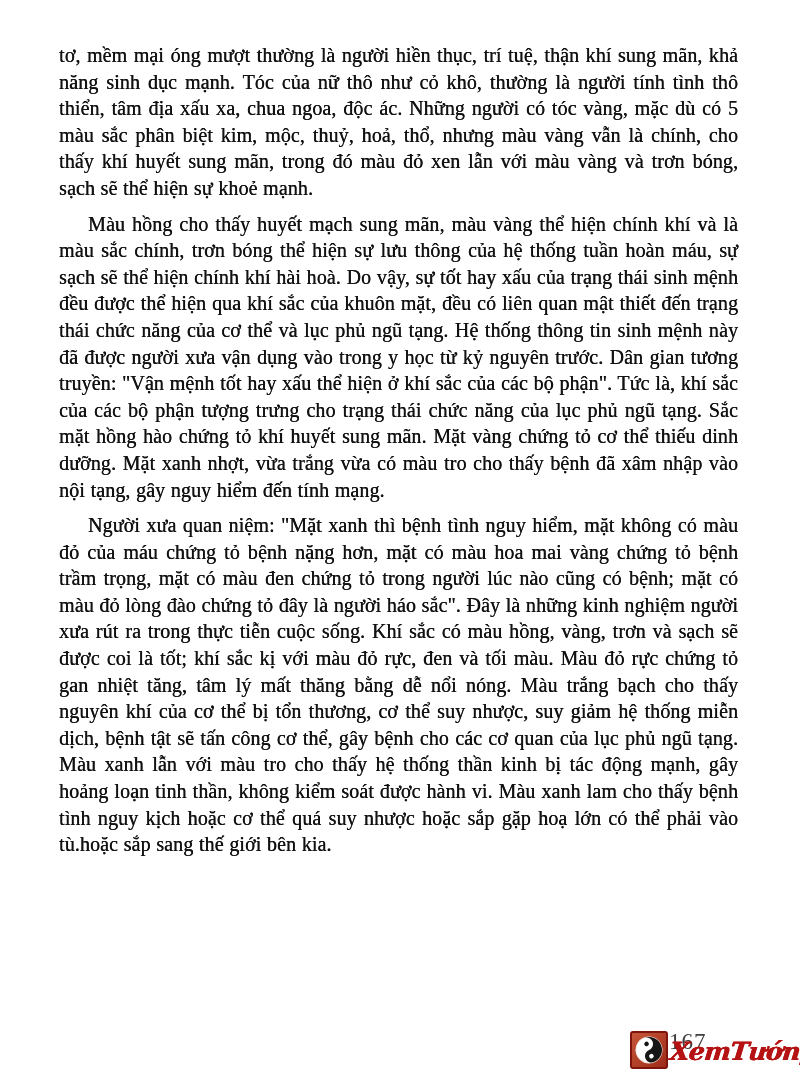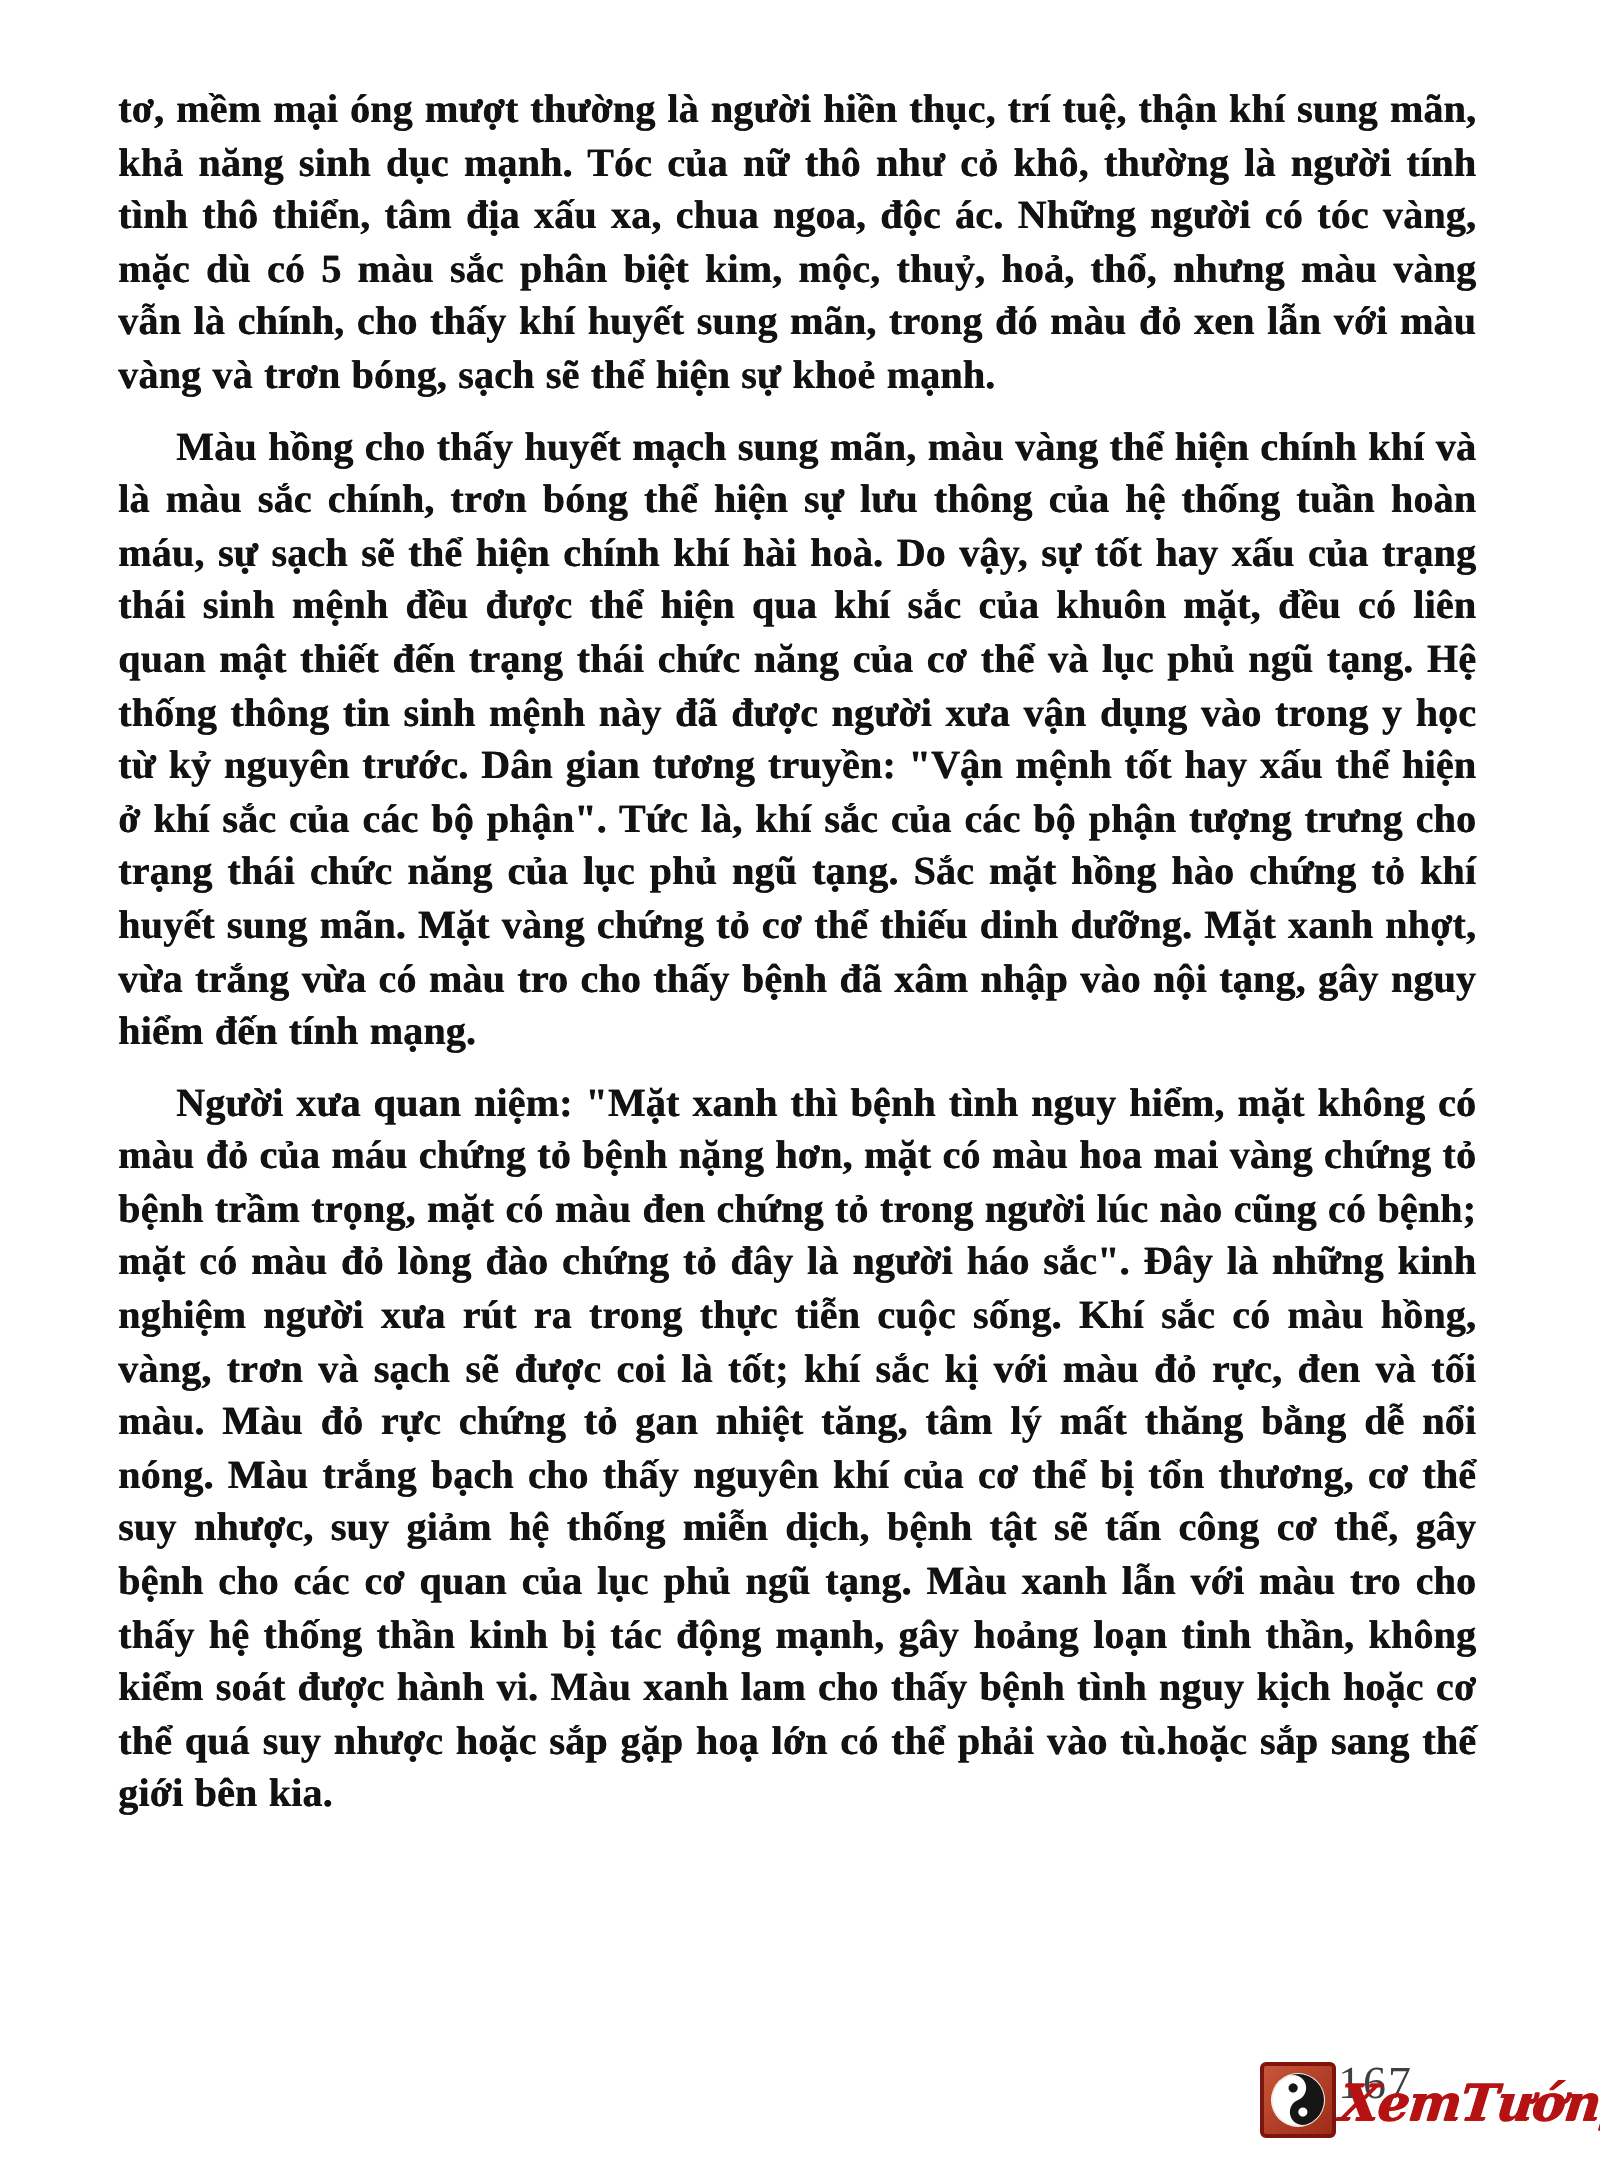--- a/index.html
+++ b/index.html
@@ -19,21 +19,20 @@
     position: absolute;
     left: 59px;
     top: 42px;
     width: 679px;
     color: #121212;
     font-size: 20px;
     line-height: 26.6px;
     text-align: justify;
     letter-spacing: 0.1px;
     word-spacing: 0.5px;
-    font-weight: bold;
   }
   .text-block p {
     margin: 0 0 9px 0;
     text-shadow: 0.3px 0 0 #121212; 
   }
   .text-block p.indent {
     text-indent: 29px;
   }
   .page-number {
     position: absolute;

